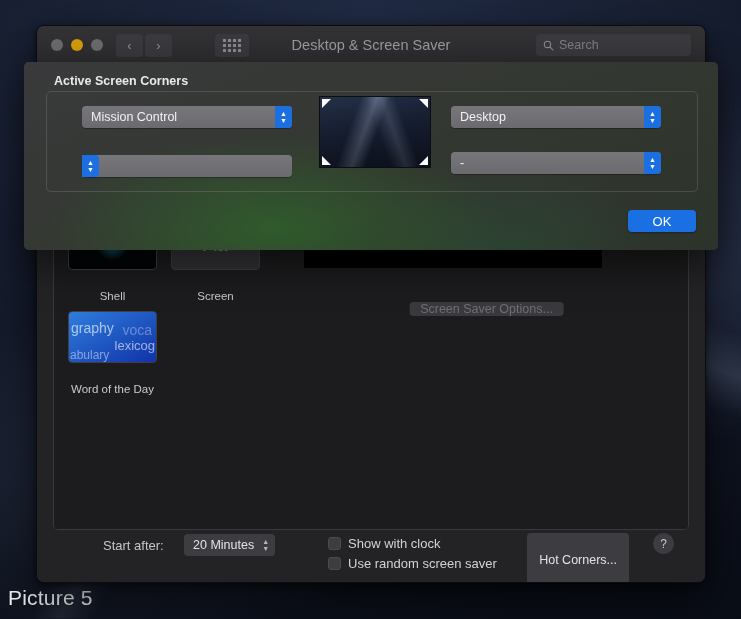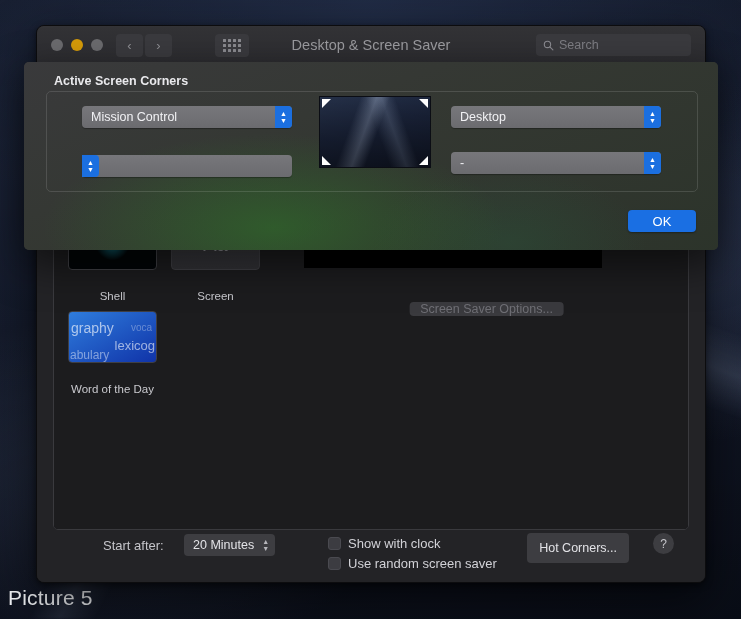--- a/index.html
+++ b/index.html
@@ -159,21 +159,21 @@
     position:absolute;left:131px;top:6px;height:22px;background:#3d3d41;border-radius:4px;
     display:flex;align-items:center;padding:0 6px 0 9px;gap:8px;
   }
   #start-pop .v{color:#e3e3e7;font-size:12.5px;}
   #start-pop .st{display:flex;flex-direction:column;gap:1px;color:#b6b6bb;font-size:7px;line-height:6px;}
   .cb-row{position:absolute;display:flex;align-items:center;gap:7px;}
   .cbox{width:13px;height:13px;border-radius:3px;background:#3c3c41;border:1px solid #4a4a50;box-sizing:border-box;}
   .cb-lab{color:#d2d2d7;font-size:13px;}
   #hot-corners-btn{
     position:absolute;right:60px;top:5px;background:#3d3d41;color:#e2e2e6;
-    border:none;border-radius:4px;font-size:12.5px;padding:8px 12px;font-family:inherit;
+    border:none;border-radius:4px;font-size:12.5px;padding:20px 12px;font-family:inherit;
   }
   #help-btn{
     position:absolute;right:15px;top:5px;width:21px;height:21px;border-radius:50%;
     background:#3d3d41;color:#c6c6cb;font-size:12px;display:flex;align-items:center;justify-content:center;
   }
 
   
   #sheet{
     position:absolute;left:24px;top:62px;width:694px;height:188px;
     border-radius:5px;overflow:hidden;
@@ -341,21 +341,21 @@
             </div>
           </div>
         </div>
 
         <div class="row">
           <div class="cell">
             <div class="thumb t-word">
               <span class="w" style="left:2px;top:8px;font-size:14px;color:rgba(255,255,255,0.62)">graphy</span>
               <span class="w" style="right:1px;top:26px;font-size:13px;color:rgba(255,255,255,0.58)">lexicog</span>
               <span class="w" style="left:1px;top:36px;font-size:12px;color:rgba(255,255,255,0.45)">abulary</span>
-              <span class="w" style="right:4px;top:10px;font-size:10px;color:rgba(255,255,255,0.32)">voca</span>
+              <span class="w" style="right:4px;top:10px;font-size:14px;color:rgba(255,255,255,0.32)">voca</span>
             </div>
             <div class="capwrap">
               <span class="cap">Word of the Day</span>
             </div>
           </div>
         </div>
 
       </div>
 
       <div id="preview-pane">

